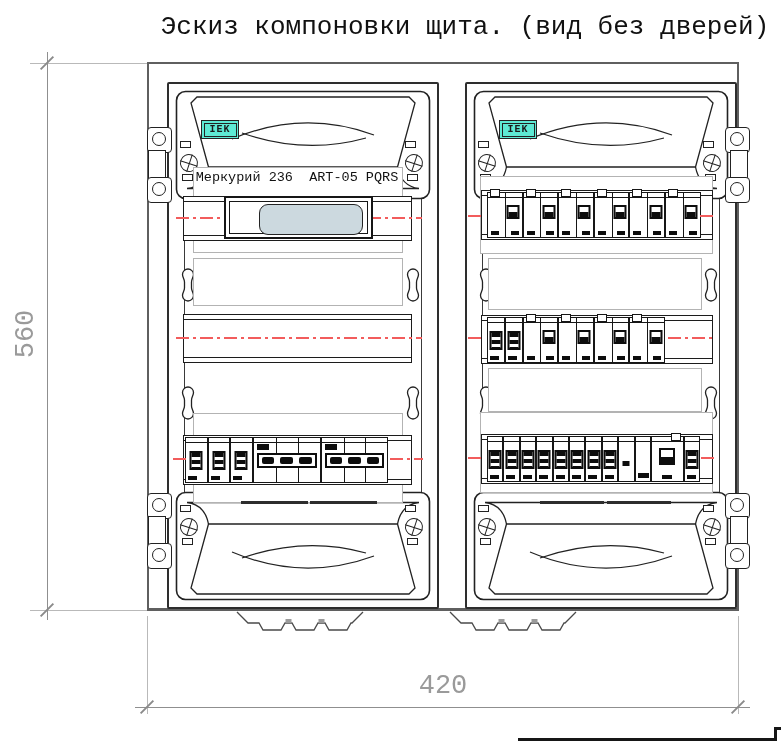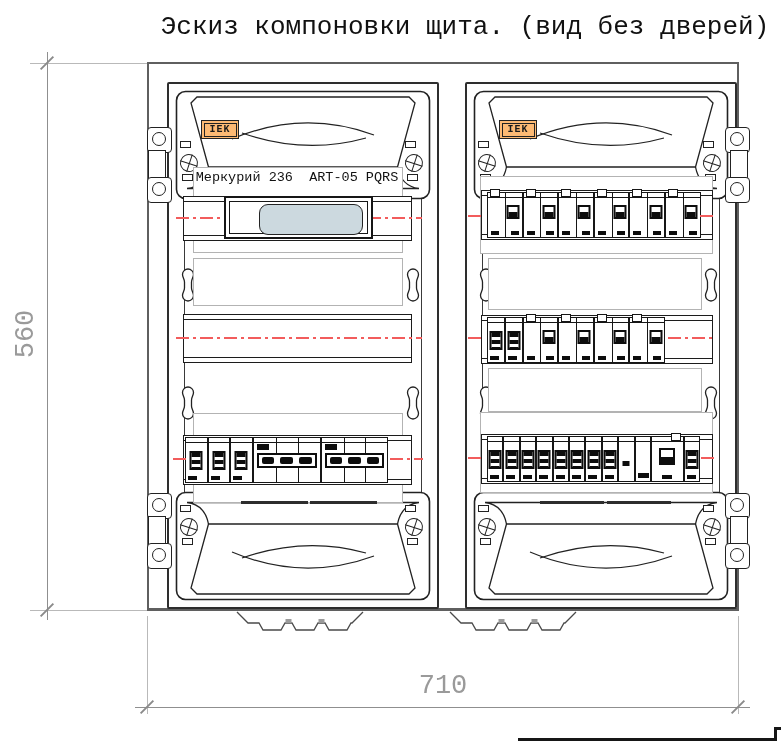--- a/index.html
+++ b/index.html
@@ -14,21 +14,21 @@
   .cabinet{left:147px;top:62px;width:592px;height:549px;border:2px solid #5f5f5f;border-bottom-width:3px;background:#fff;z-index:1;}
   .encl{position:absolute;border:2px solid #2e2e2e;border-radius:2px;background:#fff;top:18px;width:268px;height:523px;}
   .encl.left{left:18px;}
   .encl.right{left:316px;}
   .pline{position:absolute;top:8px;bottom:8px;width:0;border-left:1px solid #3a3a3a;z-index:1;}
 
   
   .cover{position:absolute;left:6px;width:256px;height:110px;z-index:2;}
   .cover.top{top:6px;}
   .cover.bottom{top:407px;transform:scaleY(-1);}
-  .logo{position:absolute;left:26px;top:30px;width:36px;height:17px;border:1.5px solid #222;background:#fdba74;
+  .logo{position:absolute;left:26px;top:30px;width:36px;height:17px;border:1.5px solid #222;background:#5eead4;
         display:flex;align-items:center;justify-content:center;z-index:3;}
   .logo::after{content:"";position:absolute;inset:1.5px;border:1px solid #222;}
   .logo span{font-size:10px;font-weight:bold;letter-spacing:1px;line-height:1;}
 
   
   .screw{position:absolute;width:16px;height:16px;border:1.4px solid #222;border-radius:50%;background:#fff;z-index:3;transform:rotate(18deg);}
   .screw::before{content:"";position:absolute;left:-1px;right:-1px;top:50%;border-top:1.4px solid #222;}
   .screw::after{content:"";position:absolute;top:-1px;bottom:-1px;left:50%;border-left:1.4px solid #222;}
   .stab{position:absolute;width:9px;height:5px;border:1px solid #222;background:#fff;z-index:3;}
   .keyhole{position:absolute;width:14px;height:34px;z-index:3;}
@@ -111,21 +111,21 @@
   <div class="dimline" style="left:47px;top:52px;width:1px;height:568px;"></div>
   <div class="tick" style="left:38px;top:62px;"></div>
   <div class="tick" style="left:38px;top:609px;"></div>
   <div class="dimtext dim-v">560</div>
 
   <div class="extline" style="left:147px;top:616px;width:1px;height:98px;"></div>
   <div class="extline" style="left:738px;top:616px;width:1px;height:98px;"></div>
   <div class="dimline" style="left:135px;top:707px;width:615px;height:1px;"></div>
   <div class="tick" style="left:138px;top:706px;"></div>
   <div class="tick" style="left:729px;top:706px;"></div>
-  <div class="dimtext dim-h">710</div>
+  <div class="dimtext dim-h">420</div>
 
   <div class="abs cabinet">
 
     <div class="encl left">
       <div class="pline" style="left:15px;"></div>
       <div class="pline" style="right:15px;"></div>
 
       <div class="cover top">
         <svg width="256" height="110" viewBox="0 0 256 110">
           <rect x="1.5" y="1.5" width="253" height="107" rx="9" fill="#fff" stroke="#222" stroke-width="1.6"></rect>

